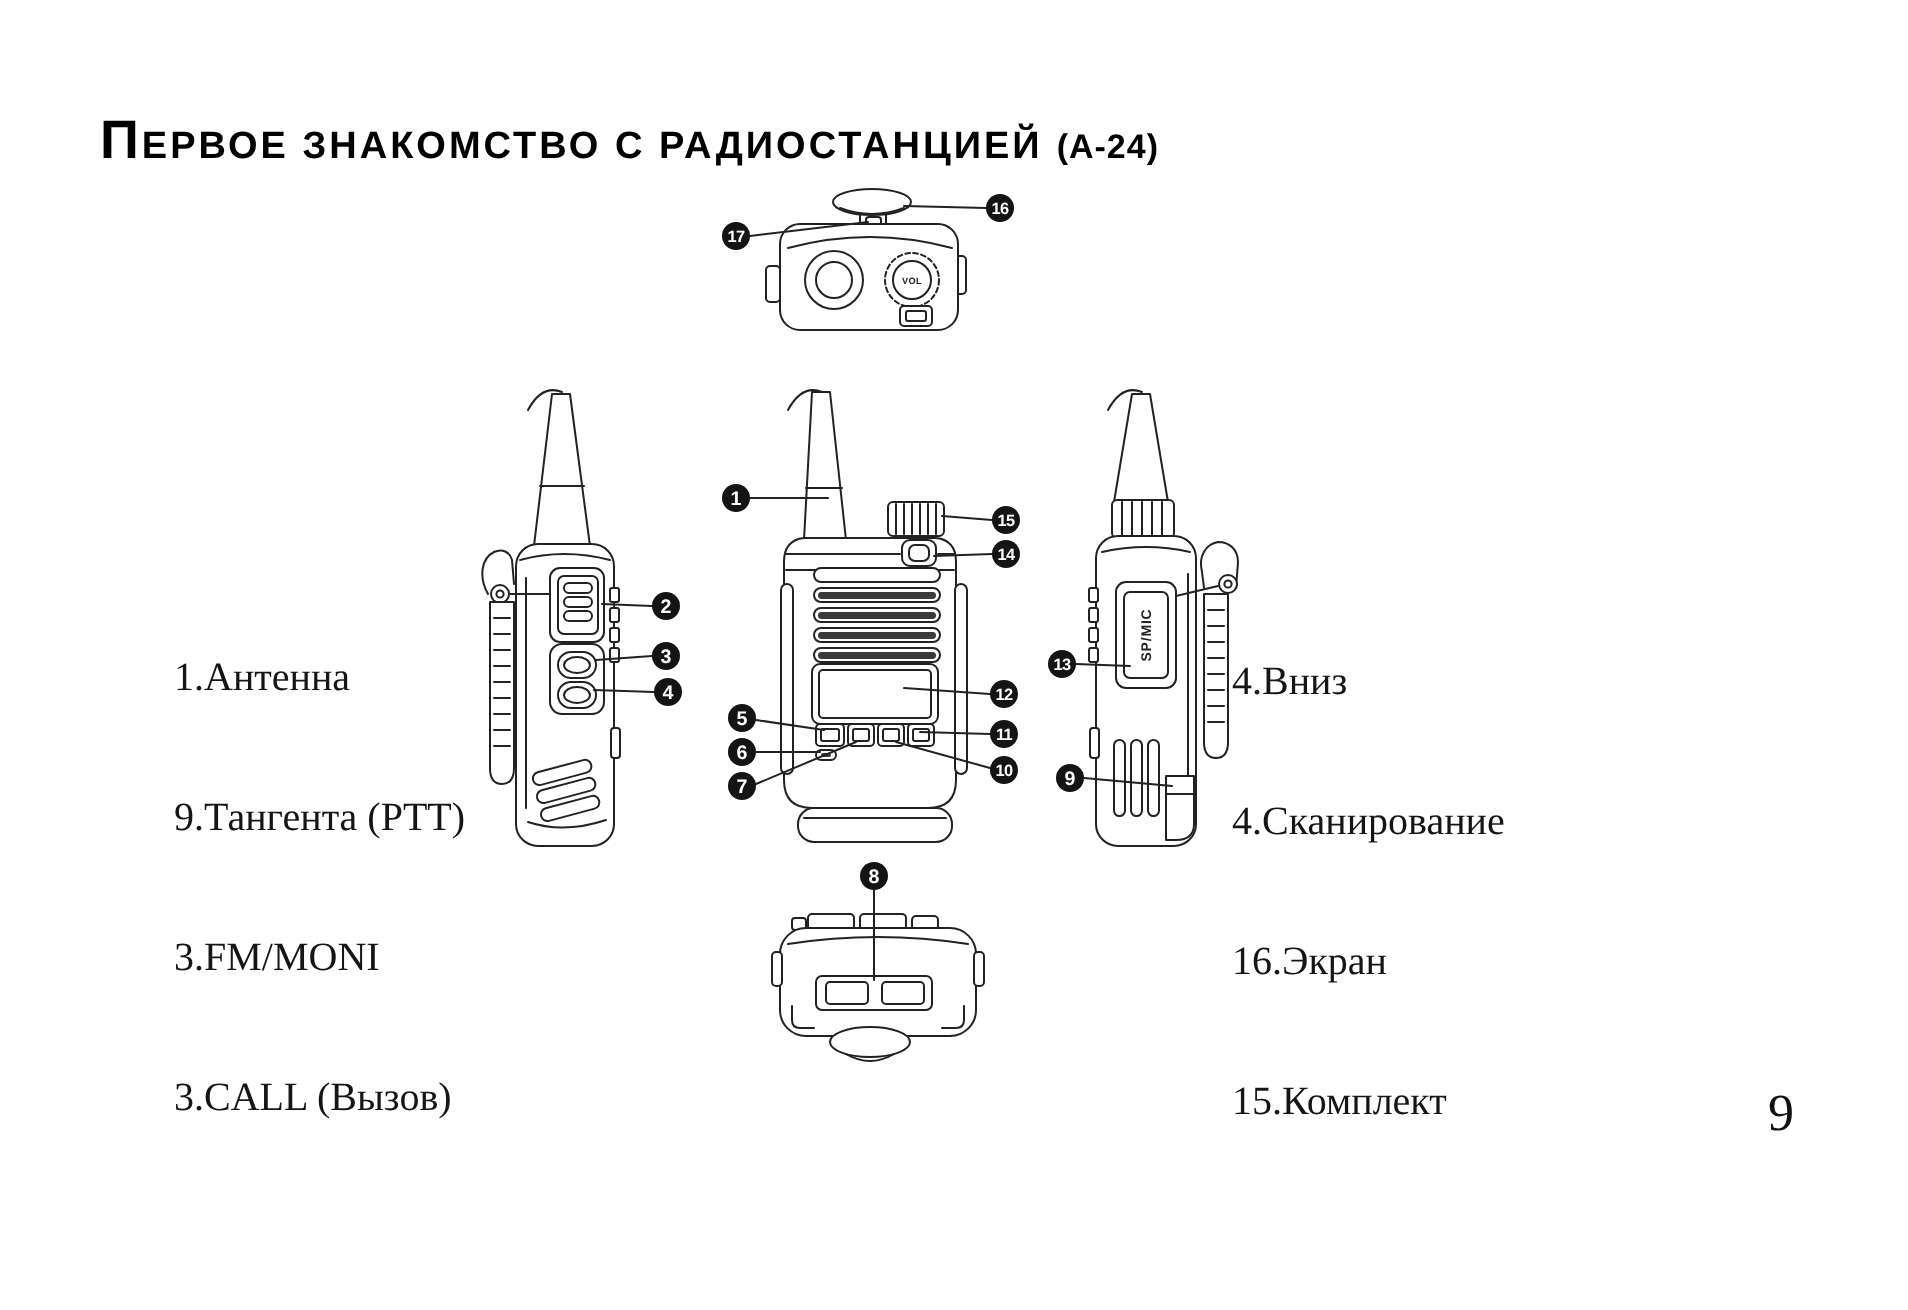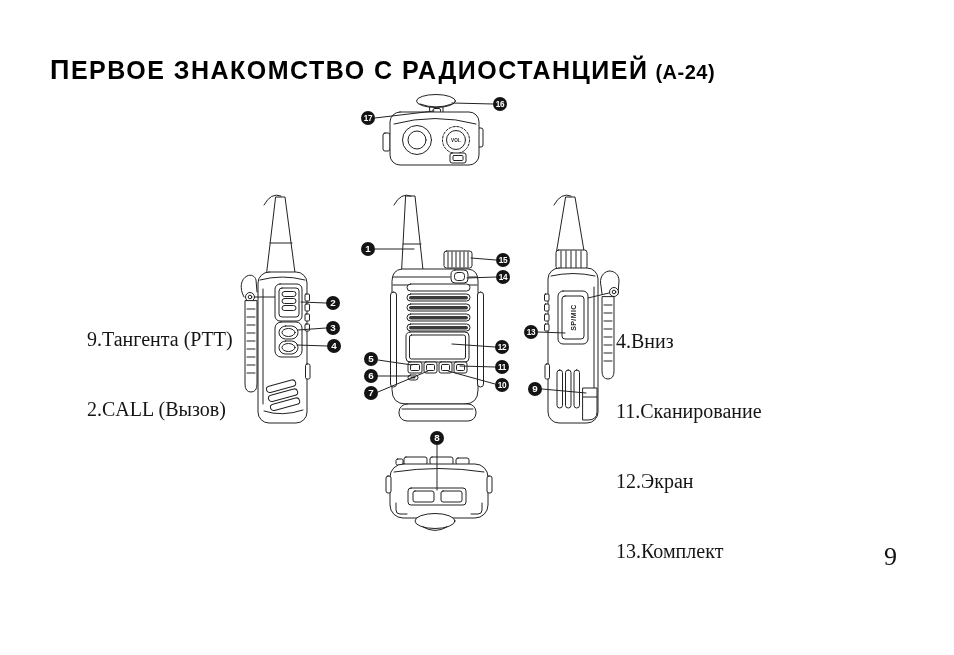--- a/index.html
+++ b/index.html
@@ -1,22 +1,22 @@
 <!DOCTYPE html>
 <html><head>
 <meta charset="utf-8">
 <style>
   html,body{margin:0;padding:0;background:#ffffff;}
   .page{position:relative;width:954px;height:655px;background:#ffffff;overflow:hidden;
         font-family:"Liberation Serif", serif;color:#111;}
   .title{position:absolute;left:50px;top:50px;margin:0;white-space:nowrap;
          font-family:"Liberation Sans", sans-serif;font-weight:bold;color:#000;}
-  .title-main{display:inline-block;font-size:25px;letter-spacing:1.5px;}
+  .title-main{display:inline-block;font-size:19px;letter-spacing:1.5px;}
   .title-main::first-letter{font-size:27px;letter-spacing:1.5px;}
-  .title-suffix{display:inline-block;font-size:20px;margin-left:7px;letter-spacing:0.5px;}
+  .title-suffix{display:inline-block;font-size:17px;margin-left:7px;letter-spacing:0.5px;}
   .diagram{position:absolute;left:0;top:0;}
   .plist{position:absolute;font-size:20px;line-height:23.4px;white-space:pre;color:#151515;}
   .plist-left{left:87px;top:281px;}
   .plist-right{left:616px;top:283px;}
   .page-number{position:absolute;left:884px;top:542px;font-size:26px;color:#111;}
   
   .diagram path,.diagram rect,.diagram circle,.diagram ellipse,.diagram line{
       stroke:#222;stroke-width:1;fill:none;stroke-linecap:round;stroke-linejoin:round;}
   .diagram .solid{fill:#ffffff;}
   .diagram .dark{fill:#3a3a3a;stroke:none;}
@@ -265,34 +265,36 @@
           <text class="co2" x="500" y="107">16</text>
         </g>
       <g>
           <circle class="co" cx="368" cy="118" r="7"></circle>
           <text class="co2" x="368" y="121">17</text>
         </g>
     </g>
   </svg>
 
   <div class="plist plist-left">
+    <div>1.Антенна</div>
     <div>9.Тангента (PTT)</div>
-    <div>2.CALL (Вызов)</div>
+    <div>3.FM/MONI</div>
+    <div>3.CALL (Вызов)</div>
     
     
     
     
     
   </div>
 
   <div class="plist plist-right">
     <div>4.Вниз</div>
-    <div>11.Сканирование</div>
-    <div>12.Экран</div>
-    <div>13.Комплект</div>
+    <div>4.Сканирование</div>
+    <div>16.Экран</div>
+    <div>15.Комплект</div>
     
     
     
     
   </div>
 
   <div class="page-number">9</div>
 </div>
 
 </body></html>

